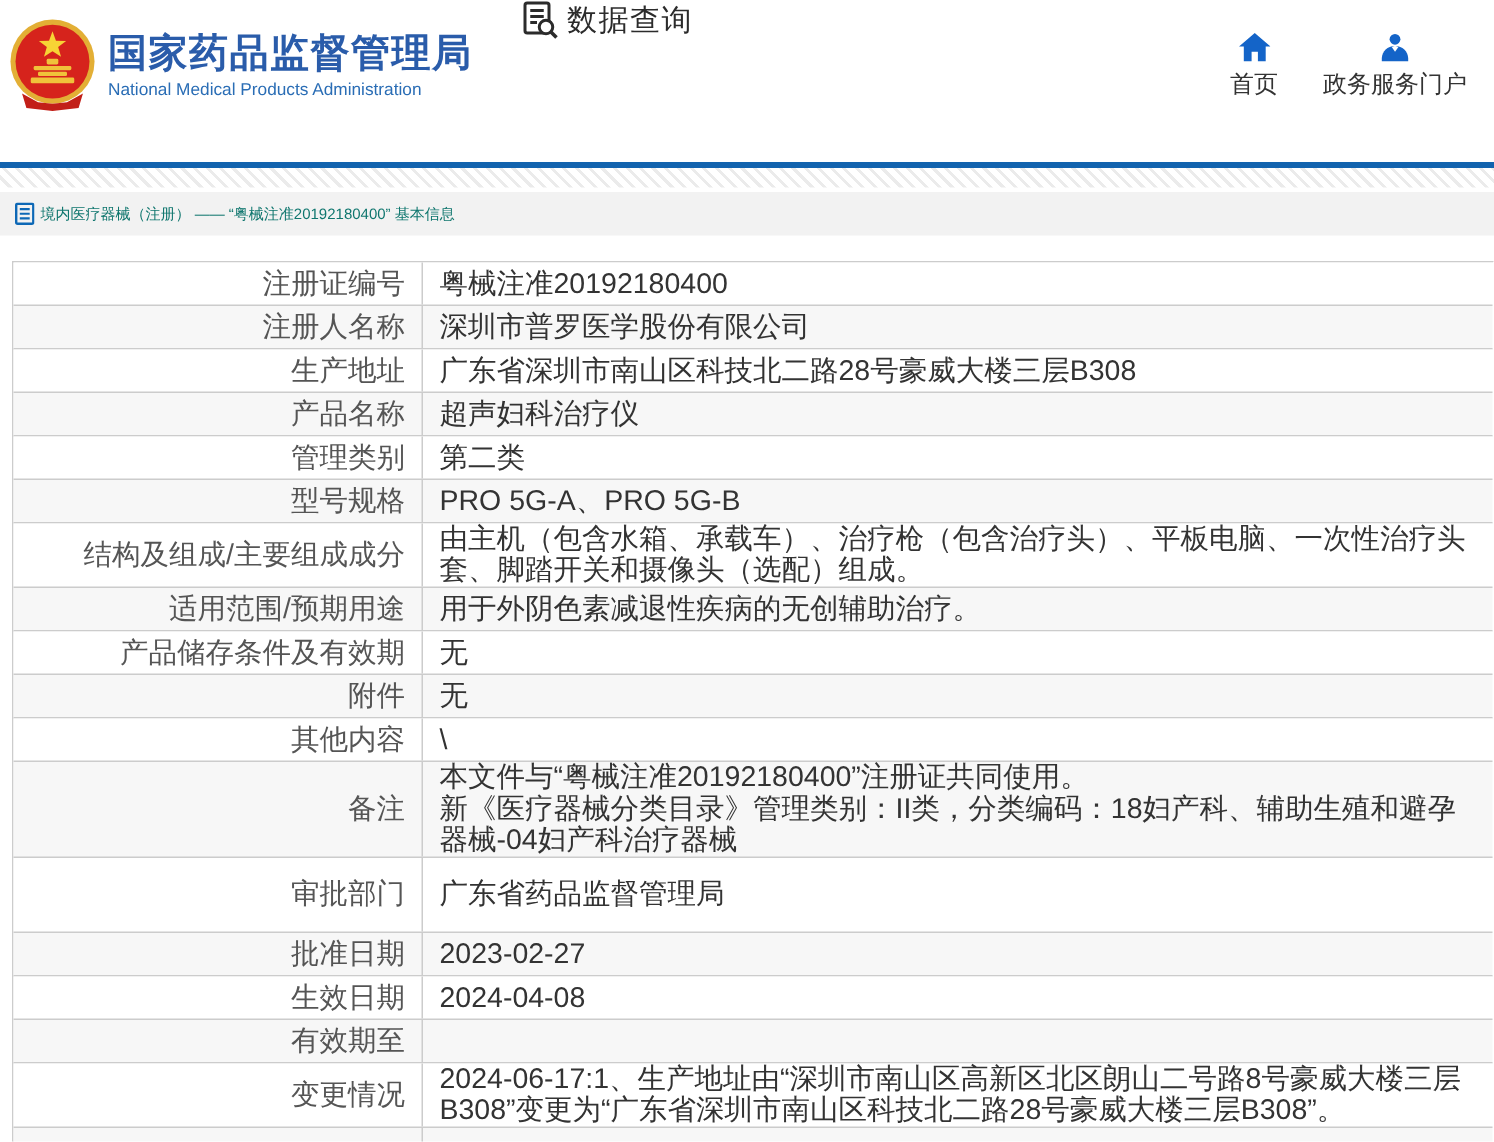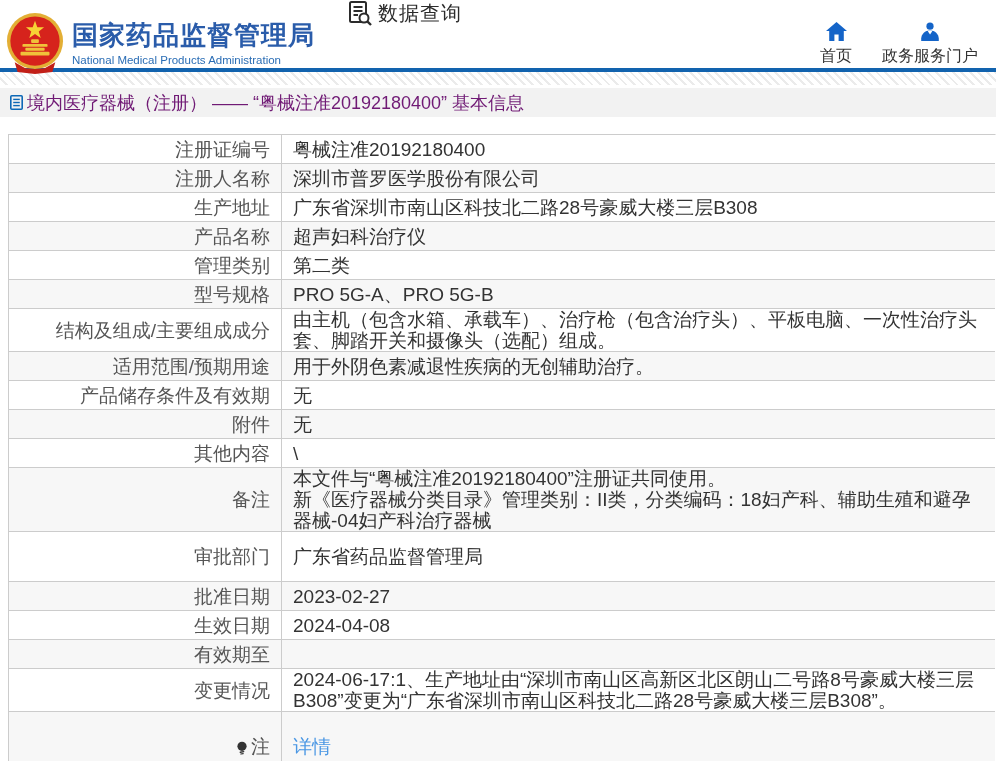--- a/index.html
+++ b/index.html
@@ -1,36 +1,36 @@
 <!DOCTYPE html>
 <html><head>
 <meta charset="utf-8">
 <style>
   * { margin:0; padding:0; box-sizing:border-box; }
   html,body { width:996px; height:761px; overflow:hidden; background:#fff;
     font-family:"Liberation Sans","DejaVu Sans",sans-serif; }
 
   
-  .header { height:68px; background:#fff; display:flex; align-items:flex-start; position:relative; }
+  .header { height:108px; background:#fff; display:flex; align-items:flex-start; position:relative; }
   .brand { display:flex; margin-left:6px; margin-top:12px; }
   .emblem { width:58px; height:62px; flex:0 0 auto; }
   .brand-text { margin-left:8px; margin-top:8px; }
   .brand-zh { font-size:26px; font-weight:bold; color:#2a5caa; letter-spacing:1px; line-height:30px; }
   .brand-en { font-size:11.5px; color:#2a6db5; margin-top:4px; }
   .search { display:flex; align-items:flex-start; margin-left:32px; cursor:pointer; }
   .search-label { font-size:20px; color:#2b2b2b; font-weight:500; letter-spacing:1px; margin-left:4px; }
   .topnav { margin-left:auto; display:flex; gap:30px; margin-top:22px; margin-right:18px; }
   .nav-item { display:flex; flex-direction:column; align-items:center; gap:5px; cursor:pointer; }
   .nav-item .lbl { font-size:16px; color:#333; white-space:nowrap; }
 
   
   .blue-line { height:4px; background:#1263ae; }
   .texture { height:13px; background:repeating-linear-gradient(45deg,#ffffff 0 4px,#ebebeb 4px 6px); }
   .breadcrumb { height:29px; background:#f2f2f2; display:flex; align-items:center; padding-left:10px; margin-top:3px; }
-  .breadcrumb .crumb-text { font-size:18px; color:#701a75; margin-left:4px; }
+  .breadcrumb .crumb-text { font-size:10px; color:#0f766e; margin-left:4px; }
 
   
   .table-wrap { margin:17px 0 0 8px; width:988px; border-top:1px solid #ccc; border-left:1px solid #ccc; border-right:1px solid #cccccc00; }
   .trow { display:flex; align-items:center; border-bottom:1px solid #ccc; min-height:29px; background:#fff; }
   .trow:nth-child(even) { background:#f7f7f7; }
   .trow:nth-child(13) { min-height:50px; }
   .trow:nth-child(18) { min-height:70px; }
   .cell { font-size:19px; line-height:21px; }
   .cell.label { flex:0 0 273px; text-align:right; padding-right:11px; color:#555;
     border-right:1px solid #ccc; align-self:stretch; display:flex; align-items:center;

